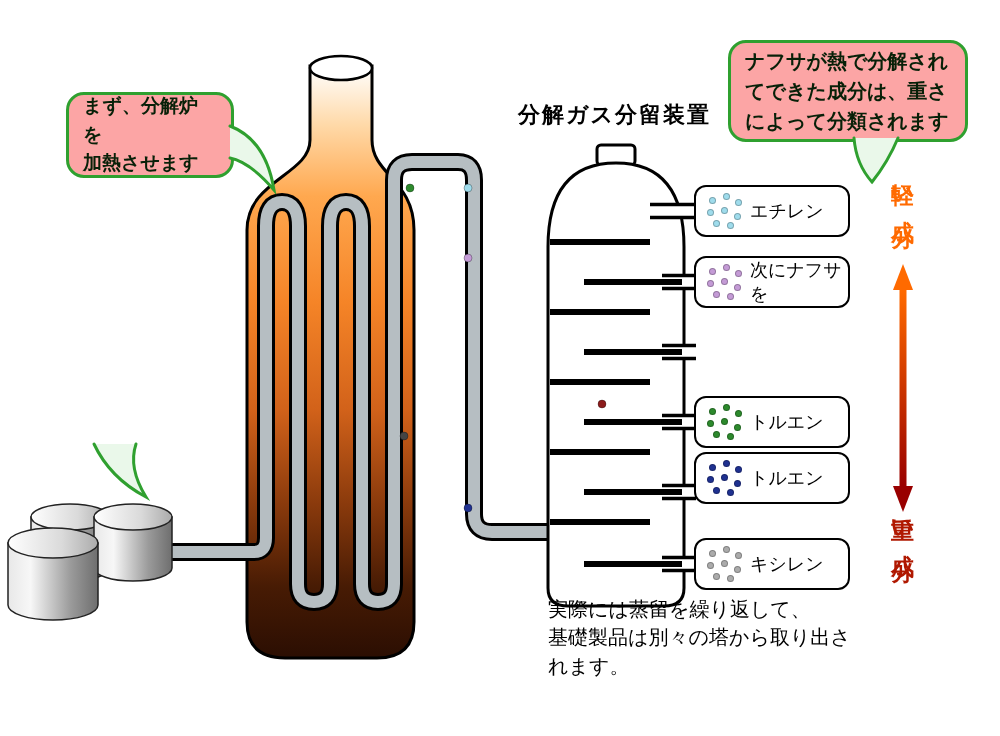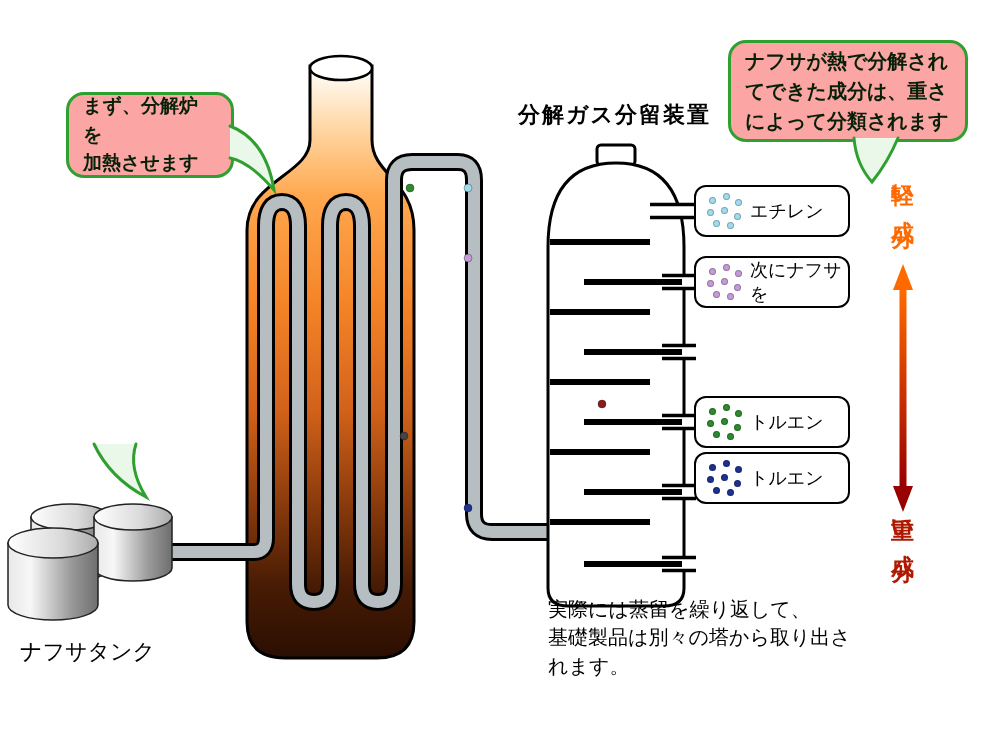--- a/index.html
+++ b/index.html
@@ -229,28 +229,40 @@
         <span class="dot" style="background: rgb(31, 49, 144);"></span>
         <span class="dot" style="background: rgb(31, 49, 144);"></span>
         <span class="dot" style="background: rgb(31, 49, 144);"></span>
         <span class="dot" style="background: rgb(31, 49, 144);"></span>
         <span class="dot" style="background: rgb(31, 49, 144);"></span>
         <span class="dot" style="background: rgb(31, 49, 144);"></span>
         <span class="dot" style="background: rgb(31, 49, 144);"></span>
       </div>
     <span class="product-label">トルエン</span>
   </div>
+  <div class="product-box" style="top:538px">
+    <div class="dots">
+        <span class="dot" style="background: rgb(171, 171, 171);"></span>
+        <span class="dot" style="background: rgb(171, 171, 171);"></span>
+        <span class="dot" style="background: rgb(171, 171, 171);"></span>
+        <span class="dot" style="background: rgb(171, 171, 171);"></span>
+        <span class="dot" style="background: rgb(171, 171, 171);"></span>
+        <span class="dot" style="background: rgb(171, 171, 171);"></span>
+        <span class="dot" style="background: rgb(171, 171, 171);"></span>
+        <span class="dot" style="background: rgb(171, 171, 171);"></span>
+      </div>
+    <span class="product-label">キシレン</span>
+  </div>
 
   <div class="vlabel vlabel-light" style="color: rgb(255, 106, 0);">軽い成分</div>
   <div class="vlabel vlabel-heavy" style="color: rgb(176, 24, 0);">重い成分</div>
 
   <div class="note footnote">実際には蒸留を繰り返して、
 基礎製品は別々の塔から取り出さ
 れます。</div>
-  <div class="note tank-label">ナフサタンク</div>
 
   <svg class="layer tails" viewBox="0 0 1000 736">
     <g stroke-linecap="round">
       <path d="M 230 126 Q 266 140 274 190 Q 250 162 230 158 Z" fill="#EAF8EA"></path>
       <path d="M 230 126 Q 266 140 274 190 Q 250 162 230 158" fill="none" stroke="#2FA02F" stroke-width="3"></path>
       <path d="M 94 444 Q 110 478 146 497 Q 128 468 136 444 Z" fill="#EAF8EA"></path>
       <path d="M 94 444 Q 110 478 146 497 Q 128 468 136 444" fill="none" stroke="#2FA02F" stroke-width="3"></path>
       <path d="M 854 138 Q 856 164 872 182 Q 888 162 898 138 Z" fill="#EAF8EA"></path>
       <path d="M 854 138 Q 856 164 872 182 Q 888 162 898 138" fill="none" stroke="#2FA02F" stroke-width="3"></path>
     </g>

